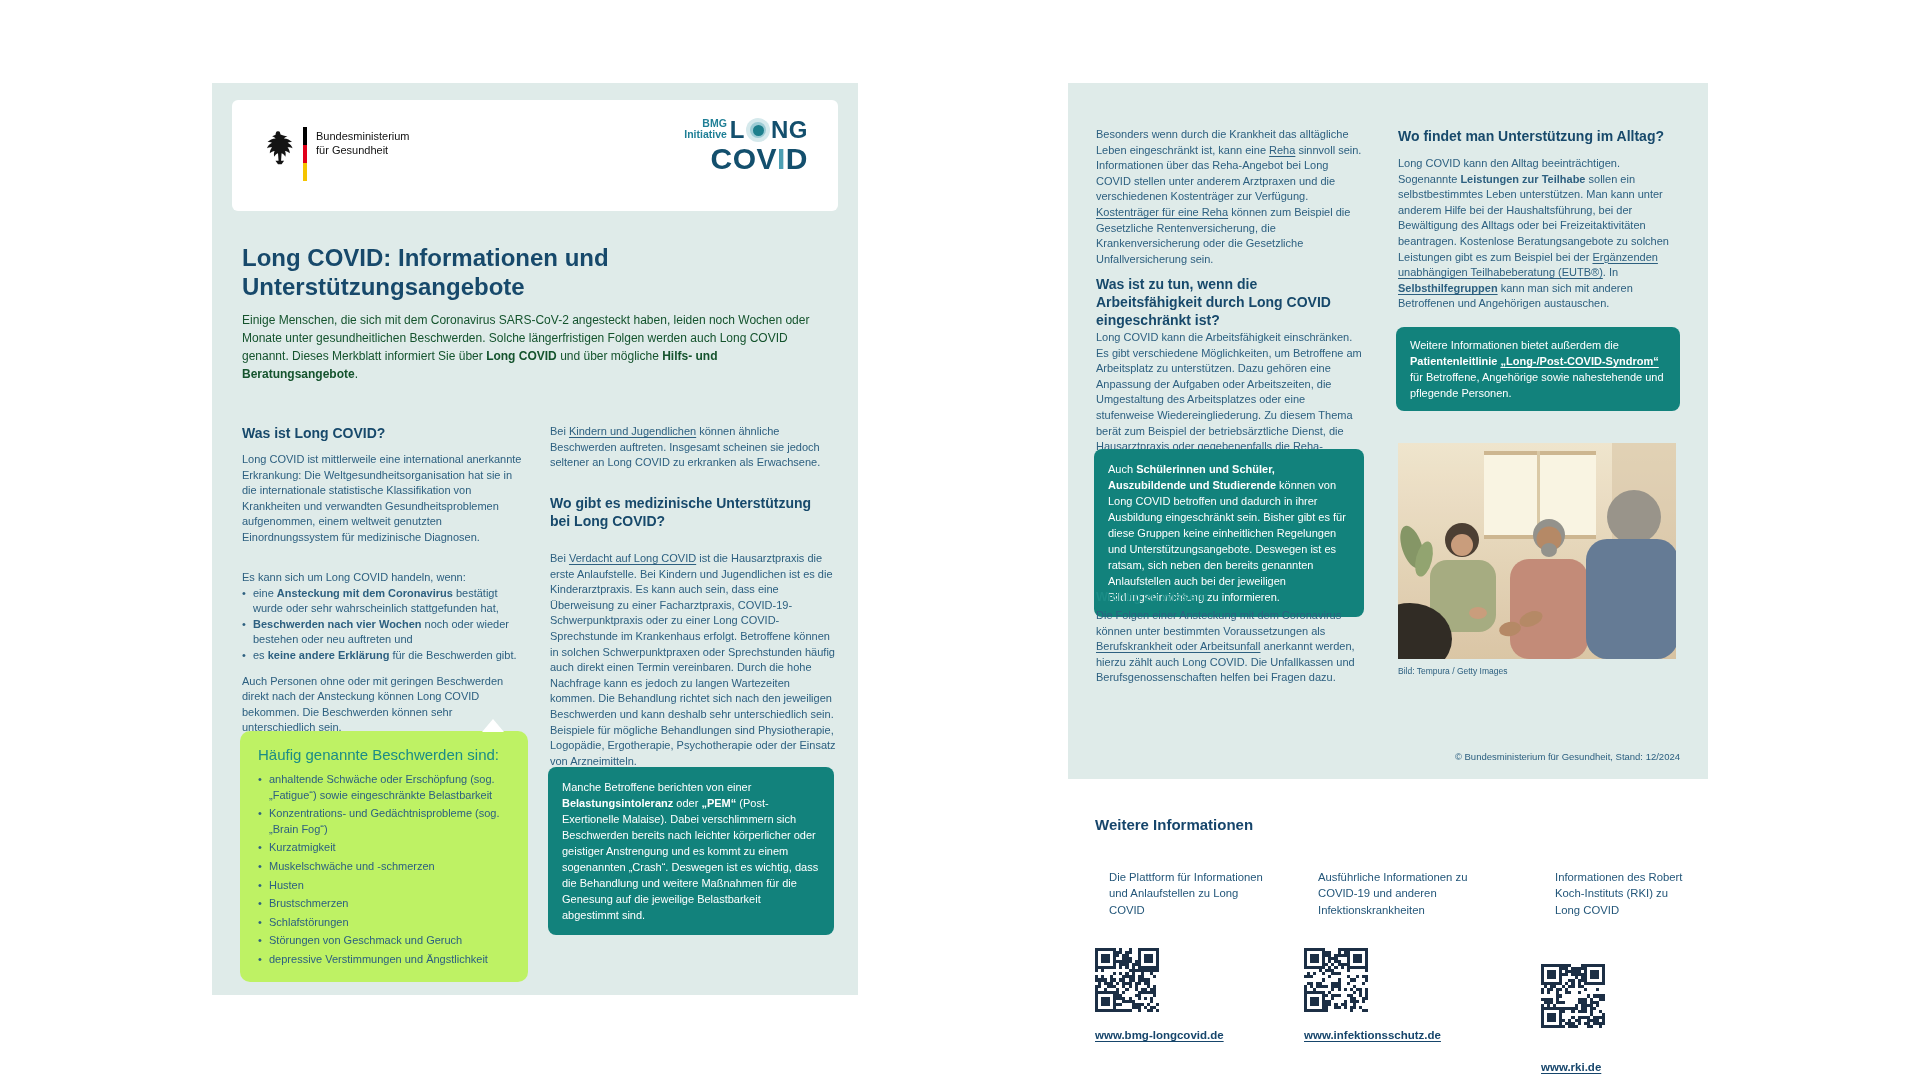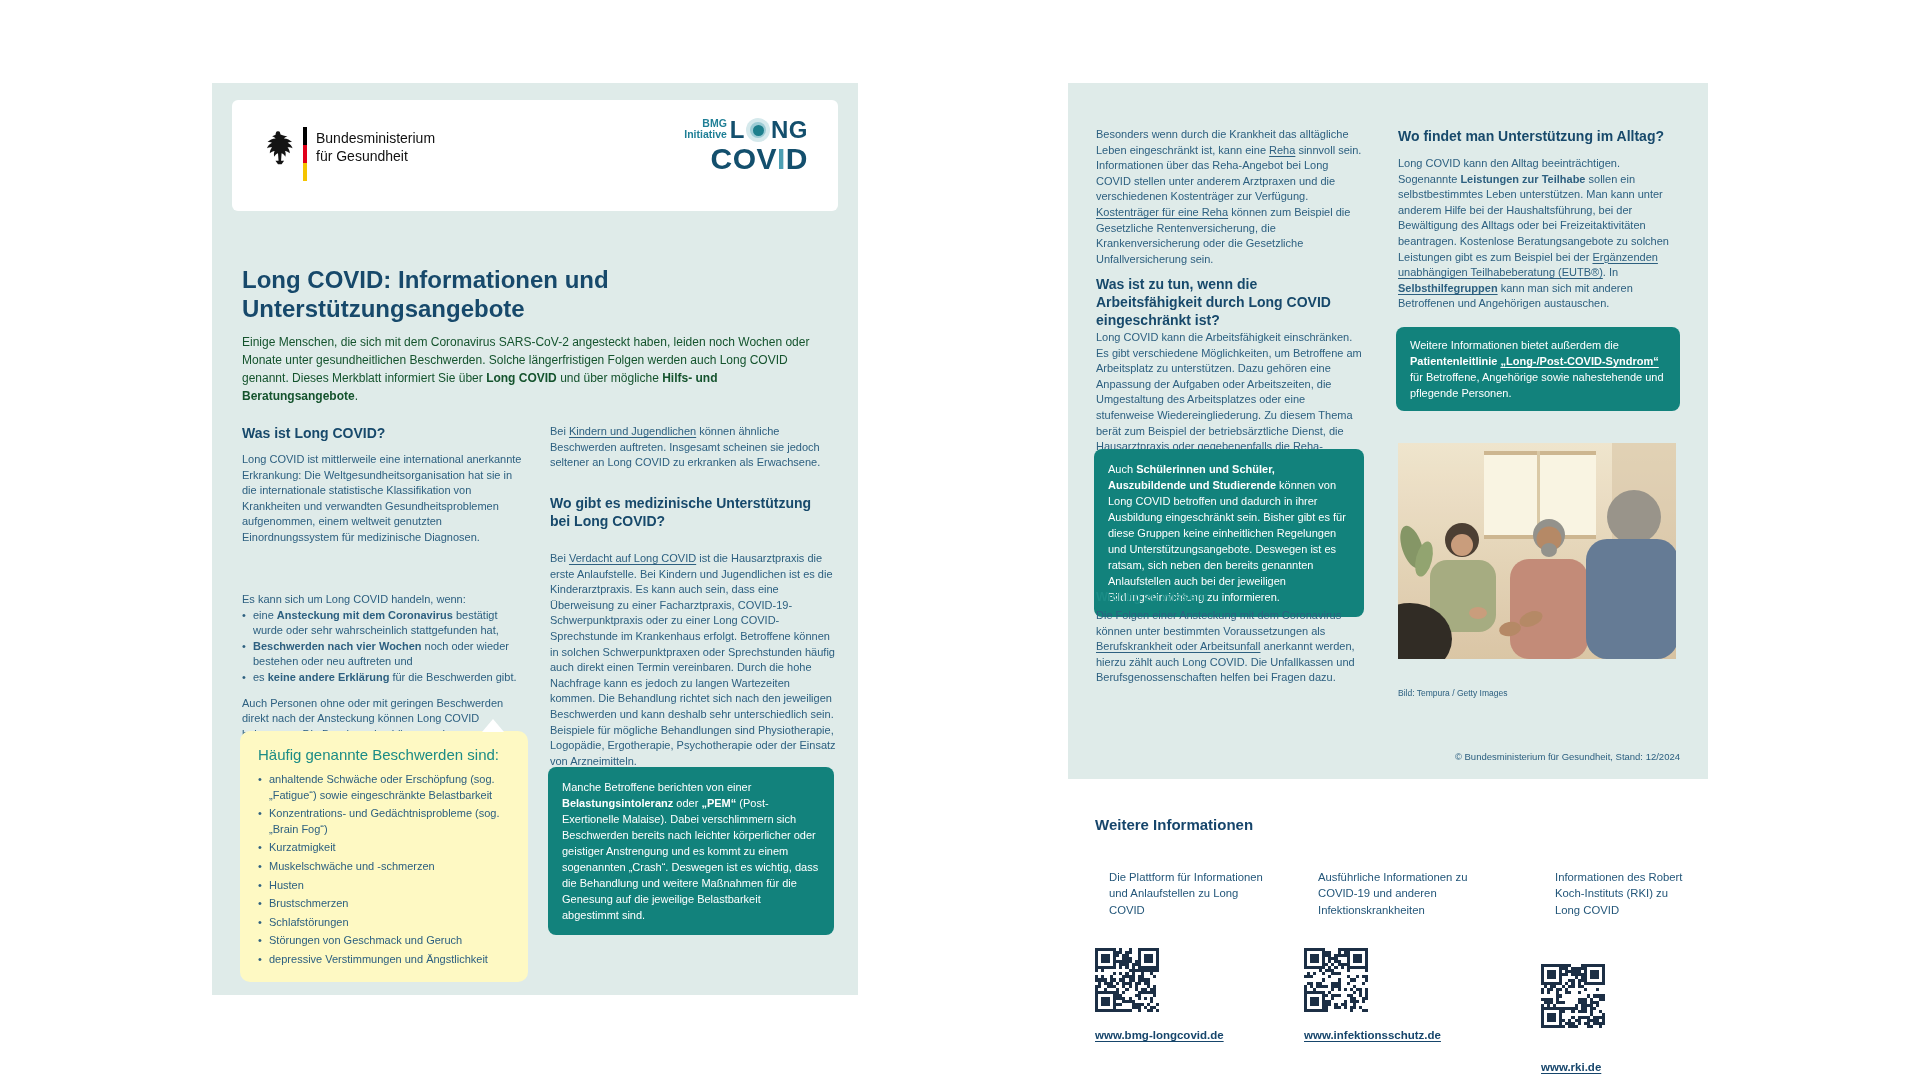--- a/index.html
+++ b/index.html
@@ -1,48 +1,48 @@
 <!DOCTYPE html>
 <html lang="de"><head>
 <meta charset="utf-8">
 <style>
   html,body{margin:0;padding:0;background:#ffffff;}
   body{width:1920px;height:1080px;position:relative;overflow:hidden;
        font-family:"Liberation Sans",sans-serif;-webkit-font-smoothing:antialiased;}
   .page{position:absolute;background:#dfebe9;}
   #page1{left:212px;top:83px;width:646px;height:912px;}
   #page2{left:1068px;top:83px;width:640px;height:696px;}
-  .abs{position:absolute;margin-top:22px;}
+  .abs{position:absolute;}
   
   .header-card{position:absolute;left:20px;top:17px;width:606px;height:111px;background:#fff;border-radius:6px;}
   .ministry{position:absolute;left:28px;top:27px;display:flex;align-items:flex-start;}
   .stripe{width:4px;height:54px;margin:0 9px 0 7px;display:flex;flex-direction:column;}
   .stripe i{flex:1;}
-  .ministry-text{font-size:14px;line-height:1.25;color:#111;padding-top:3px;}
+  .ministry-text{font-size:11px;line-height:1.25;color:#111;padding-top:3px;}
   .initiative{position:absolute;right:30px;top:16px;text-align:right;color:#134f6d;}
   .init-row1{display:flex;justify-content:flex-end;align-items:center;}
   .init-bmg{font-size:10.5px;font-weight:bold;color:#1f7f96;line-height:1.05;text-align:right;margin-right:3px;padding-bottom:2px;}
   .init-long{font-size:24px;font-weight:bold;letter-spacing:.5px;display:flex;align-items:center;}
   .virus-o{width:24px;height:24px;border-radius:50%;background:#d5e9ec;display:flex;align-items:center;justify-content:center;margin:0 1px;}
   .virus-o i{width:16px;height:16px;border-radius:50%;background:#9ccbd4;display:flex;align-items:center;justify-content:center;}
   .virus-o i b{width:11px;height:11px;border-radius:50%;background:#1d7f8c;}
   .init-covid{font-size:30px;font-weight:bold;letter-spacing:.5px;line-height:.9;margin-top:1px;}
   .covid-i{color:#4d9fb3;}
   
   .doc-title{font-size:24px;font-weight:bold;color:#17496b;line-height:1.22;}
   .intro{font-size:12px;line-height:1.5;color:#14532d;}
   h3.sec{font-size:14px;font-weight:bold;color:#17496b;line-height:1.3;margin:0;}
   p.body{font-size:11px;line-height:1.42;color:#2d6080;margin:0;word-wrap:break-word;}
   b{font-weight:bold;}
   u{text-decoration:underline;text-underline-offset:2px;}
   ul.blist{list-style:none;margin:0;padding:0;}
   ul.blist li{display:flex;font-size:11px;line-height:1.42;color:#2d6080;}
   ul.blist li .dot{width:11px;flex:none;}
   
-  .symptom-box{position:absolute;background:#fef9c3;border-radius:10px;padding:15px 18px 14px 18px;}
+  .symptom-box{position:absolute;background:#bef264;border-radius:10px;padding:15px 18px 14px 18px;}
   .symptom-box:after{content:"";position:absolute;top:-12px;right:24px;width:0;height:0;
      border-left:11px solid transparent;border-right:11px solid transparent;border-bottom:13px solid #fff;}
   .symptom-box h4{margin:0 0 9px 0;font-size:15px;font-weight:normal;color:#1b8c86;}
   .teal-box{position:absolute;background:#12827c;border-radius:8px;color:#fff;padding:12px 14px;}
   .teal-box p{font-size:11px;line-height:1.46;margin:0;color:#fff;}
   h4.teal-head{margin:0;font-size:12.5px;font-weight:bold;color:#1b8c86;}
   
   .photo{position:absolute;overflow:hidden;}
   .caption{font-size:8.5px;color:#2d6080;}
   .copyright{position:absolute;font-size:9.5px;color:#2d6080;}

